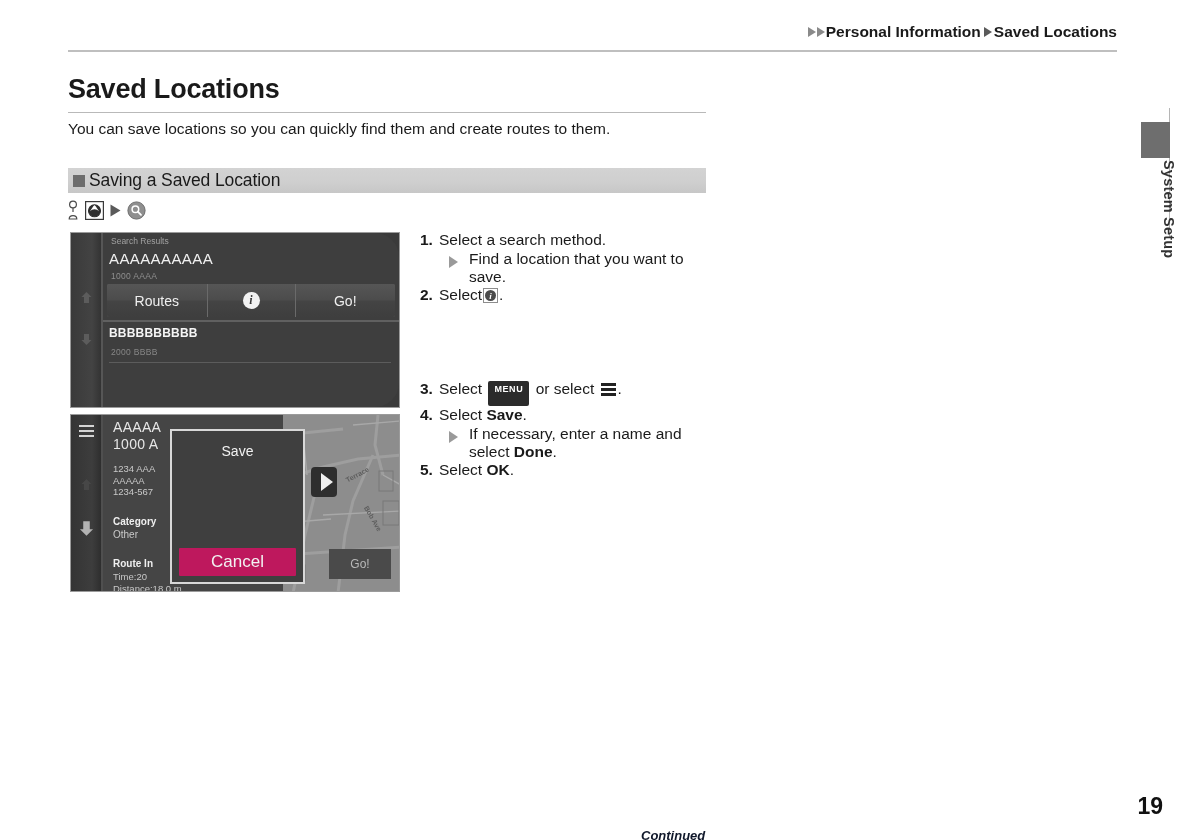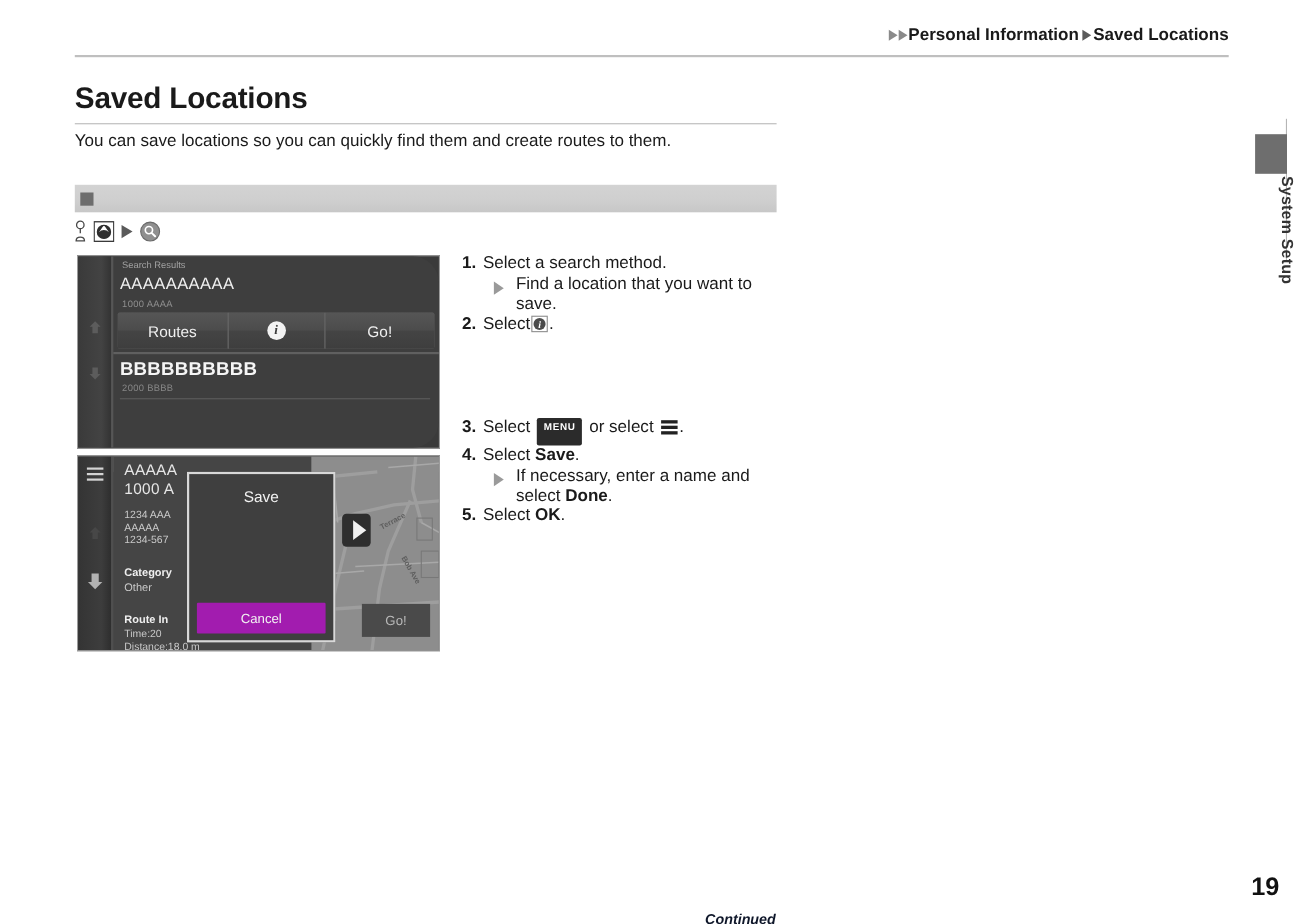--- a/index.html
+++ b/index.html
@@ -187,21 +187,21 @@
     font-size: 12px; font-weight: bold; font-style: italic;
     display: flex; align-items: center; justify-content: center;
     font-family: "Liberation Serif", serif;
   }
   .s1-rule {
     position: absolute; left: 0; right: 0; top: 87px; height: 2px;
     background: #606060;
   }
   .s1-title2 {
     position: absolute; left: 6px; top: 93px;
-    font-size: 17px; color: #f5f5f5; font-weight: bold; letter-spacing: 0.2px;
+    font-size: 12px; color: #f5f5f5; font-weight: bold; letter-spacing: 0.2px;
   }
   .s1-sub2 {
     position: absolute; left: 8px; top: 114px;
     font-size: 8.5px; color: #878787; letter-spacing: 0.3px;
   }
   .s1-rule2 {
     position: absolute; left: 6px; right: 8px; top: 129px; height: 1px;
     background: #5c5c5c;
   }
 
@@ -290,22 +290,22 @@
     border: 2px solid #d8d8d8;
     z-index: 6;
   }
   .dlg-title {
     position: absolute; left: 0; right: 0; top: 12px;
     text-align: center;
     font-size: 14px; color: #f2f2f2;
   }
   .dlg-cancel {
     position: absolute; left: 7px; right: 7px; bottom: 6px; height: 28px;
-    background: #a21caf;
-    color: #f2f2f2; font-size: 12px;
+    background: #be185d;
+    color: #f2f2f2; font-size: 17px;
     display: flex; align-items: center; justify-content: center;
     border-radius: 1px;
   }
   .maplbl {
     position: absolute;
     font-size: 7px;
     color: #5e5e5e;
     white-space: nowrap;
     font-weight: bold;
   }
@@ -418,20 +418,21 @@
 <div class="side-tab-line"></div>
 <div class="side-tab"></div>
 <div class="side-label">System Setup</div>
 
 <div class="page-title">Saved Locations</div>
 <div class="title-rule"></div>
 <div class="intro">You can save locations so you can quickly find them and create routes to them.</div>
 
 <div class="section-bar">
   <span class="section-sq"></span>
+  <span class="section-title">Saving a Saved Location</span>
 </div>
 
 <div class="icon-row">
   <svg class="ic" width="14" height="20" viewBox="0 0 14 20">
     <circle cx="7" cy="4.5" r="3.4" fill="none" stroke="#4a4a4a" stroke-width="1.2"></circle>
     <path d="M7 8 L7 12" stroke="#4a4a4a" stroke-width="1.2" fill="none"></path>
     <path d="M3.2 19 C3.2 14.5, 10.8 14.5, 10.8 19 Z" fill="none" stroke="#4a4a4a" stroke-width="1.2"></path>
   </svg>
   <svg class="ic" width="19" height="19" viewBox="0 0 19 19">
     <rect x="0.6" y="0.6" width="17.8" height="17.8" fill="#fff" stroke="#3a3a3a" stroke-width="1.2"></rect>

